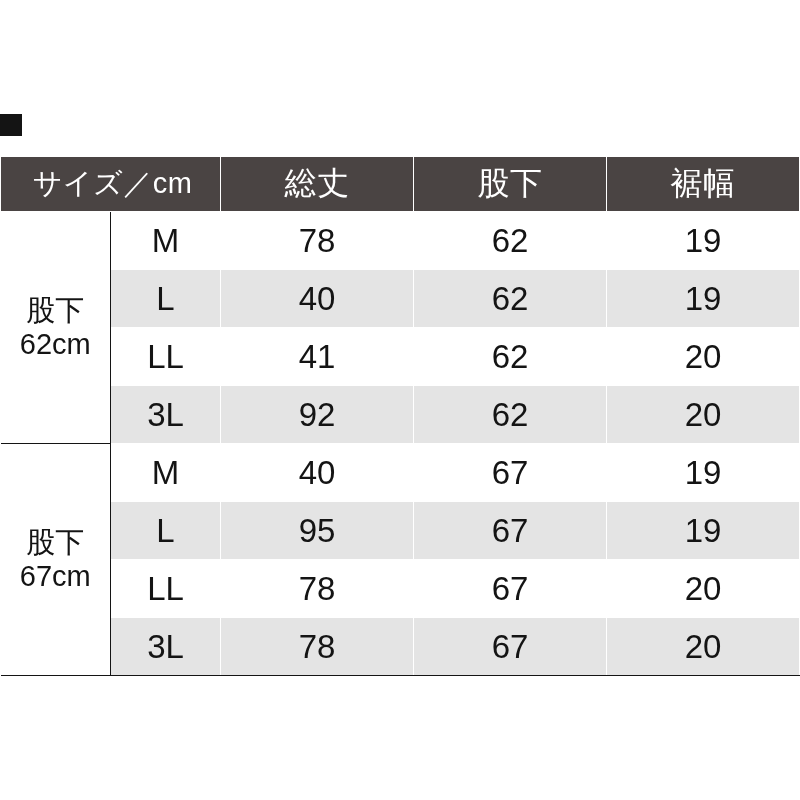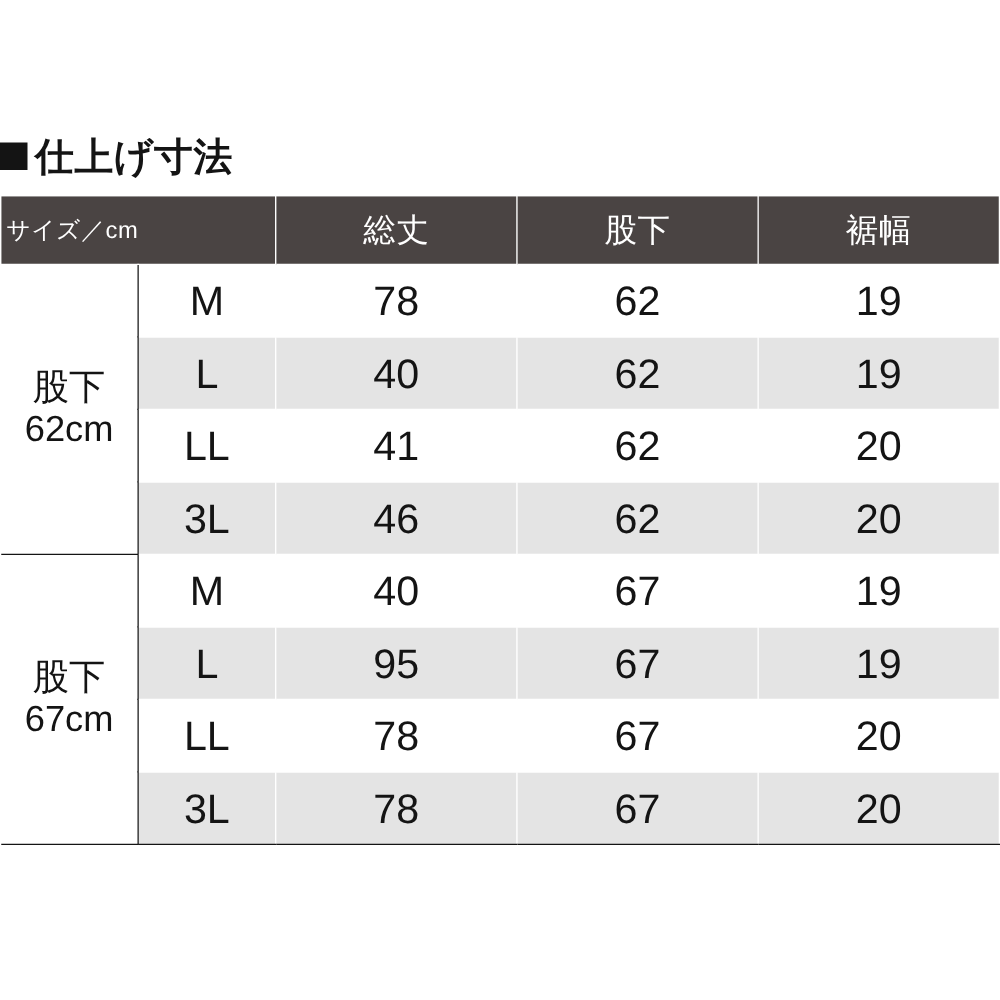--- a/index.html
+++ b/index.html
@@ -66,27 +66,27 @@
     margin: 0;
     text-align: center;
     vertical-align: middle;
     font-weight: normal;
   }
 
   thead th {
     background: #4a4443;
     color: #ffffff;
     height: 54px;
-    font-size: 26px;
+    font-size: 32px;
     letter-spacing: 0.5px;
   }
   thead th.head-left {
-    text-align: left;
+    text-align: center;
     padding-left: 4px;
-    font-size: 19px;
+    font-size: 29px;
   }
 
   tbody td {
     height: 57px;
     font-size: 33px;
     color: #141414;
     background: #ffffff;
   }
   tbody tr.alt td {
     background: #e4e4e4;
@@ -109,21 +109,20 @@
   .rowsep-top td { border-top: 1px solid #141414; }
   .table-bottom td { border-bottom: 1px solid #141414; }
 </style>
 </head>
 <body>
 
 <div class="page">
 
   <div class="title-row">
     <span class="title-square"></span>
-    <span class="title-text">仕上げ寸法</span>
   </div>
 
   <table class="size-table">
     <colgroup>
       <col class="c-group">
       <col class="c-size">
       <col class="c-v">
       <col class="c-v">
       <col class="c-v">
     </colgroup>
@@ -154,21 +153,21 @@
         <td>19</td>
       </tr>
       <tr>
         <td class="size-cell">LL</td>
         <td>41</td>
         <td>62</td>
         <td>20</td>
       </tr>
       <tr class="alt">
         <td class="size-cell">3L</td>
-        <td>46</td>
+        <td>92</td>
         <td>62</td>
         <td>20</td>
       </tr>
 
       <tr class="rowsep-top">
         <td class="group-cell" rowspan="4">
           <span class="g-line">股下</span>
           <span class="g-line">67cm</span>
         </td>
         <td class="size-cell">M</td>

